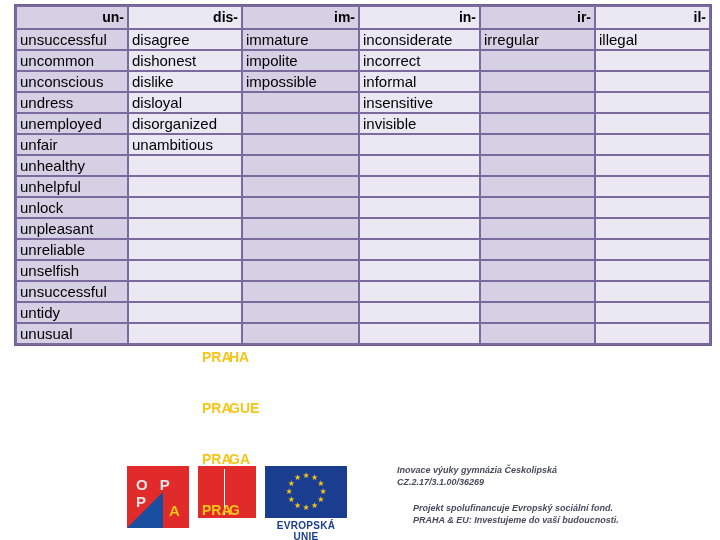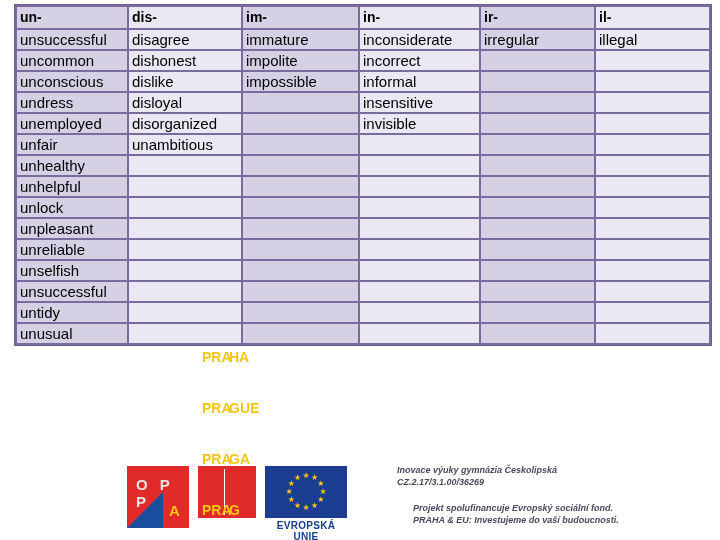--- a/index.html
+++ b/index.html
@@ -42,21 +42,21 @@
     height: 19px;
     padding: 0 3px;
     font-size: 15px;
     line-height: 19px;
     color: #000000;
     vertical-align: middle;
     white-space: nowrap;
     overflow: hidden;
   }
   table.prefix-table th {
-    text-align: left;
+    text-align: right;
     font-weight: bold;
     font-size: 14px;
     height: 21px;
     line-height: 21px;
   }
   
   .tint-dark { background: #d5d0e4; }
   .tint-light { background: #eae8f2; }
 
   

